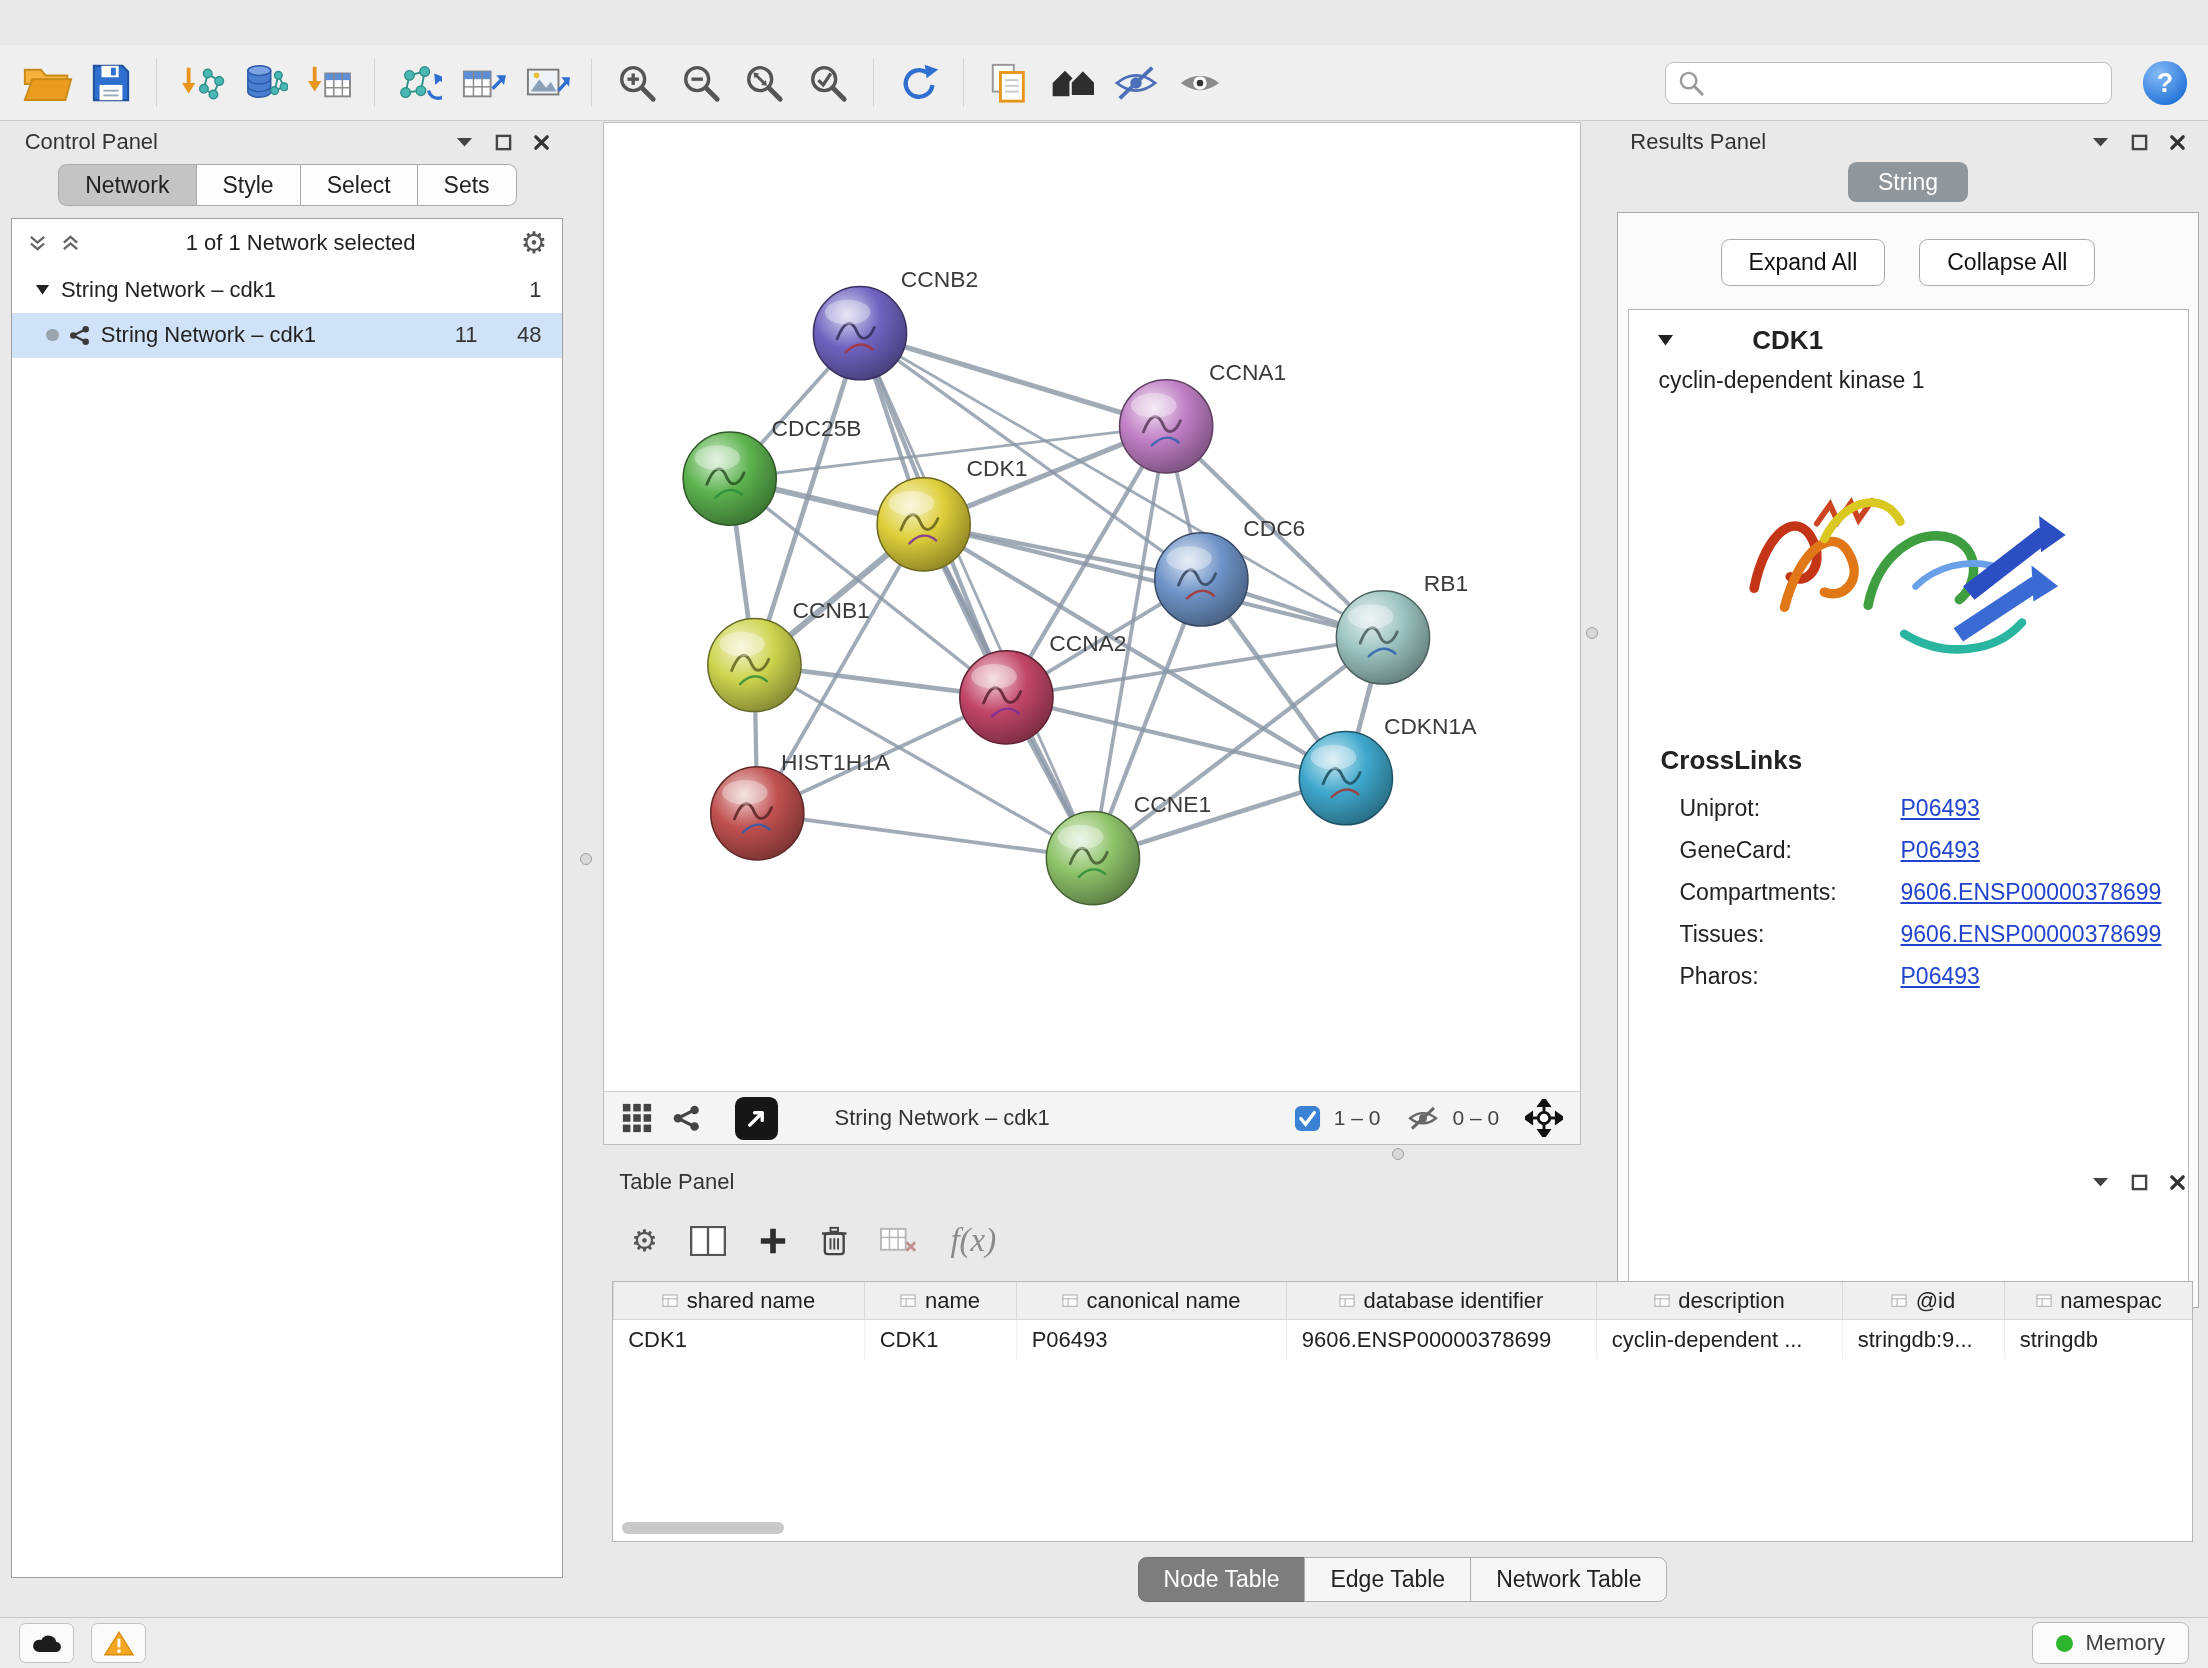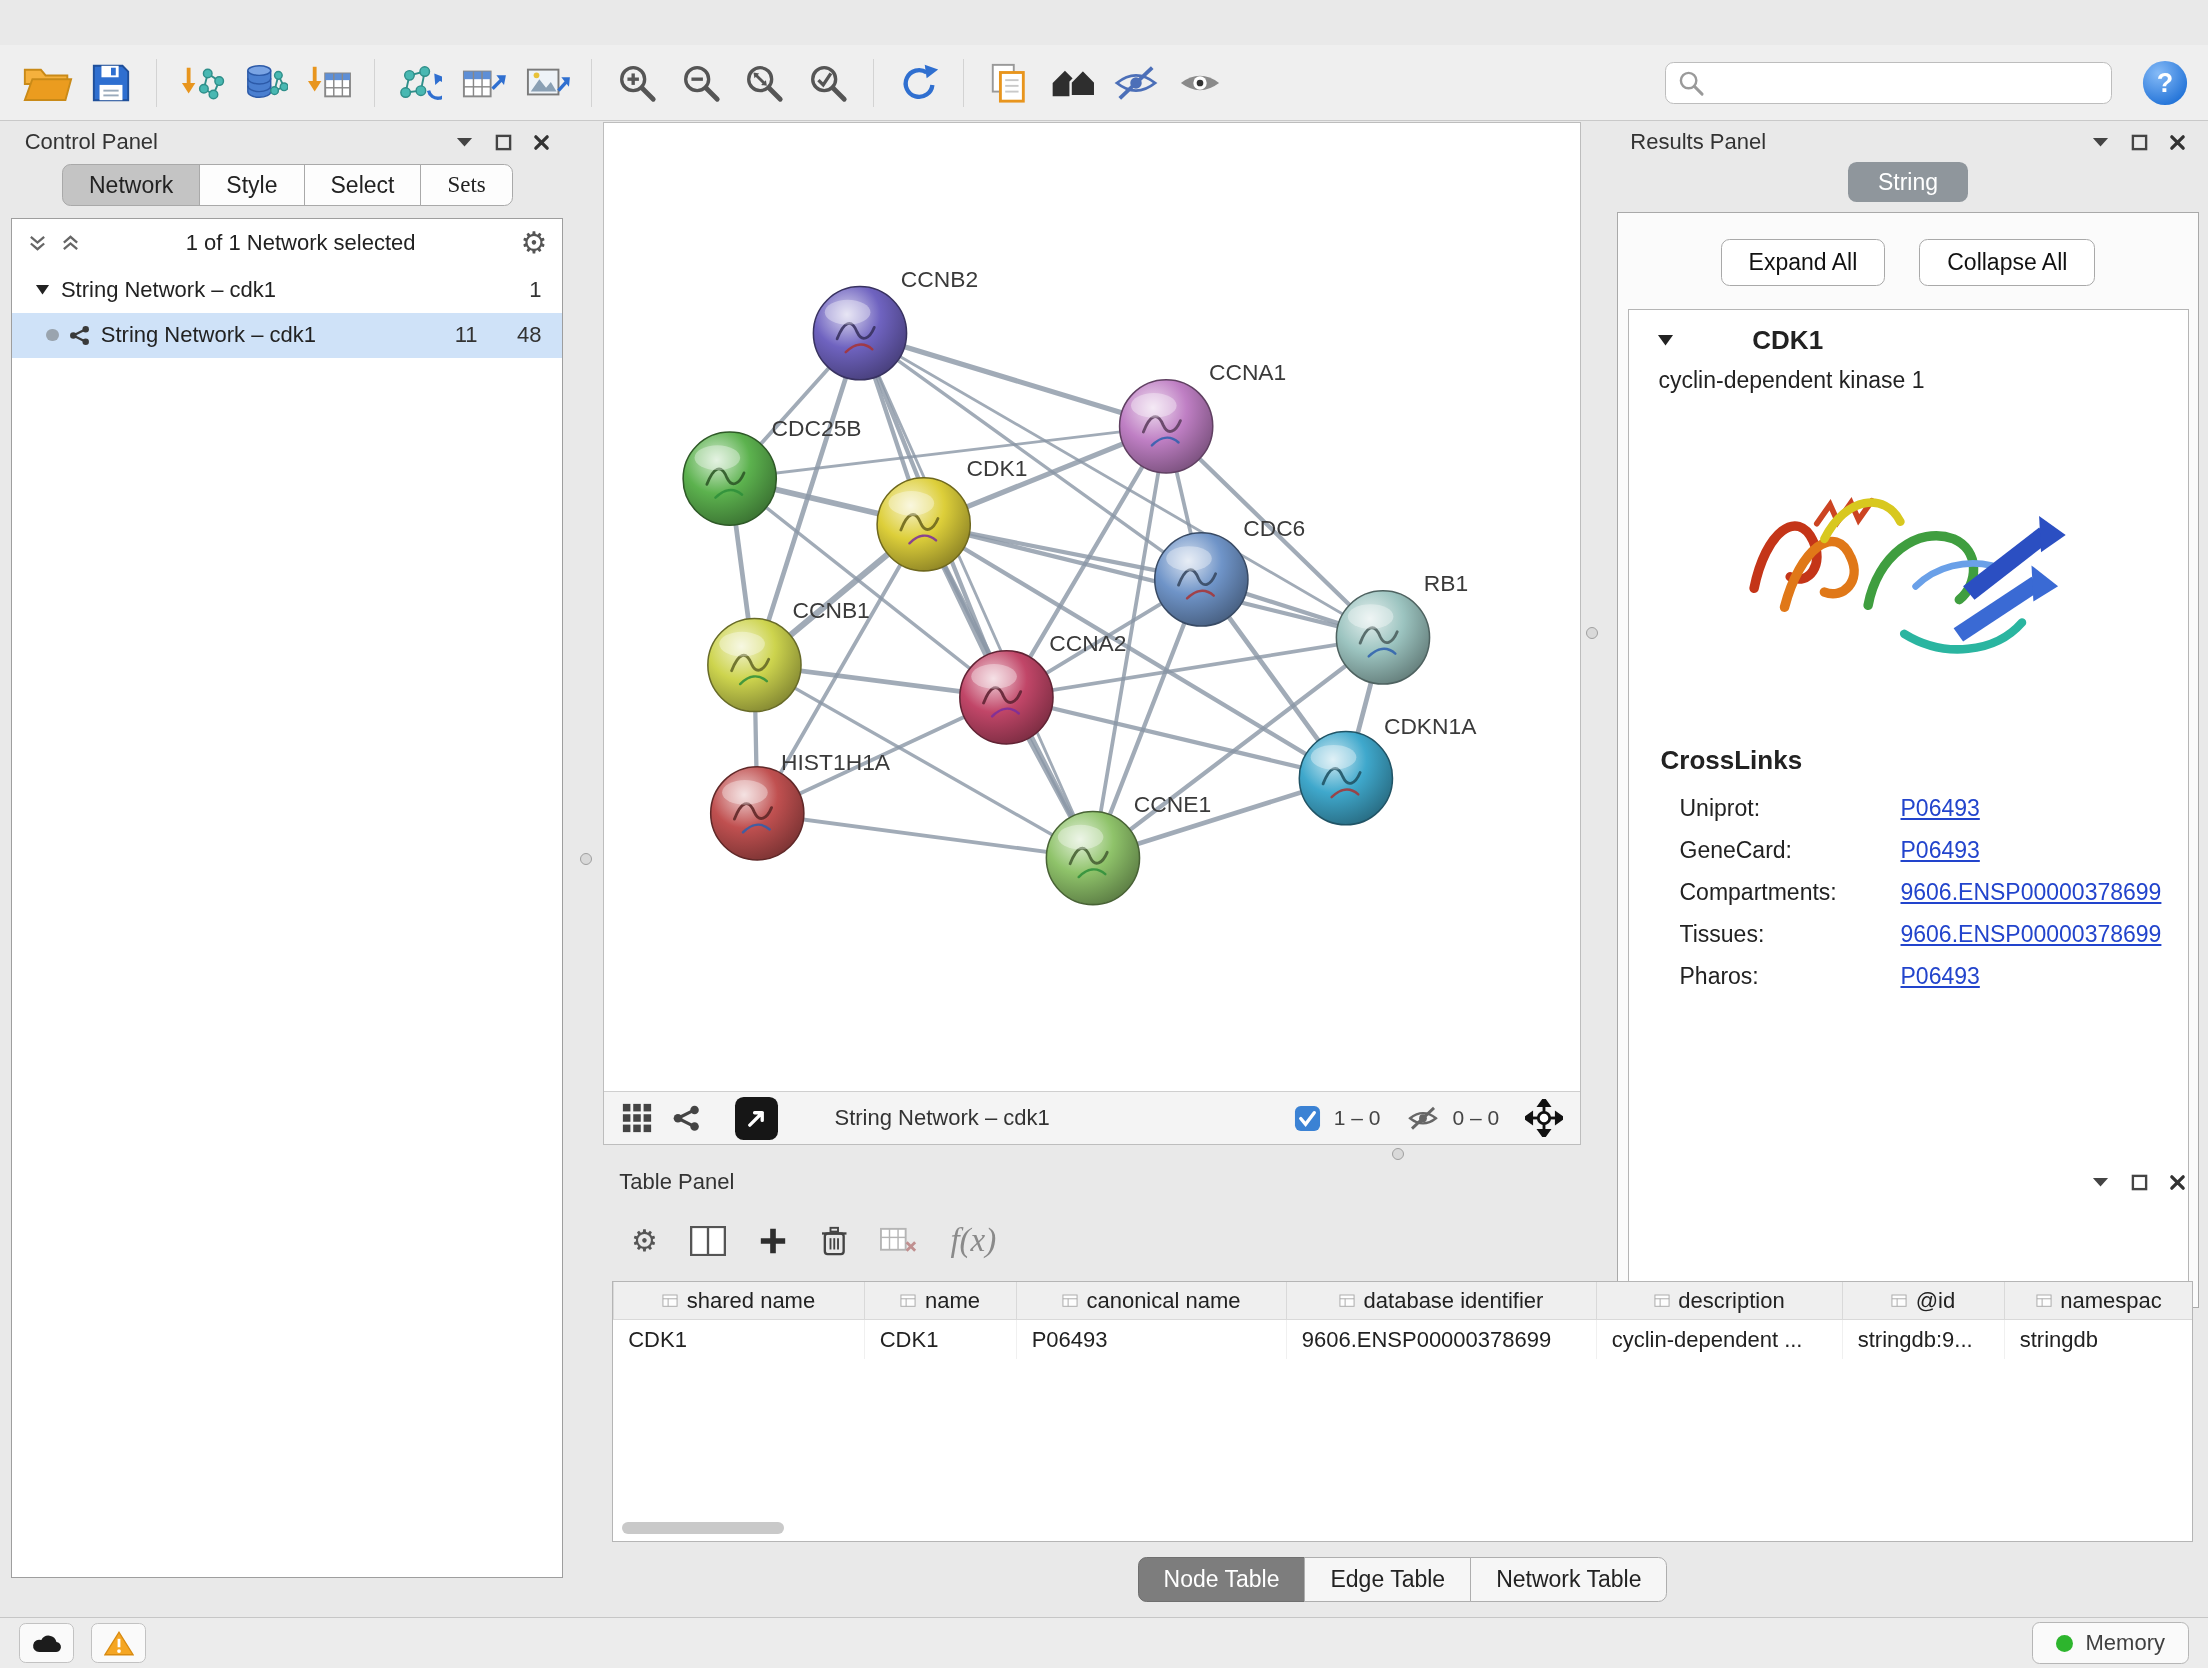--- a/index.html
+++ b/index.html
@@ -26,21 +26,21 @@
   .panel-header{height:40px;display:flex;align-items:center;padding:0 13.3px;flex:0 0 auto;}
   .panel-title{font-size:22px;color:#333;}
   .ph-icons{margin-left:auto;display:flex;gap:21px;align-items:center;}
   .ph-btn{background:none;border:none;display:flex;cursor:pointer;padding:0;}
 
   
   #control-panel{position:absolute;left:11.4px;top:122px;width:552px;height:1456px;display:flex;flex-direction:column;}
   .seg{display:flex;margin:1.9px auto 11.4px;}
   .seg-tab{padding:6.7px 26px;border:1px solid #a9a9a9;background:#fdfdfd;font-size:23px;margin-left:-1px;cursor:pointer;white-space:nowrap;}
   .seg-tab:first-child{border-radius:8.6px 0 0 8.6px;margin-left:0;}
-  .seg-tab:last-child{border-radius:0 8.6px 8.6px 0;font-family:Liberation Serif, serif;}
+  .seg-tab:last-child{border-radius:0 8.6px 8.6px 0;}
   .seg-tab.sel{background:#c4c4c4;}
   .cp-box{flex:1;background:#fff;border:1px solid #9e9e9e;display:flex;flex-direction:column;overflow:hidden;}
   .cp-toolrow{height:49px;display:flex;align-items:center;padding:0 15px;gap:11.4px;flex:0 0 auto;}
   .cp-status{flex:1;text-align:center;font-size:22px;color:#222;}
   .gear-glyph{font-size:30px;color:#555;line-height:1;cursor:pointer;background:none;border:none;}
   .tree-row{height:45px;display:flex;align-items:center;font-size:22px;gap:10.5px;padding:0 11.4px;cursor:pointer;}
   .tree-row.root{padding-left:23px;}
   .tree-row.child{padding-left:34px;}
   .tree-row .lbl{flex:1;white-space:nowrap;overflow:hidden;}
   .tree-row .cnt{width:44px;text-align:right;color:#333;margin-right:9.5px;}

